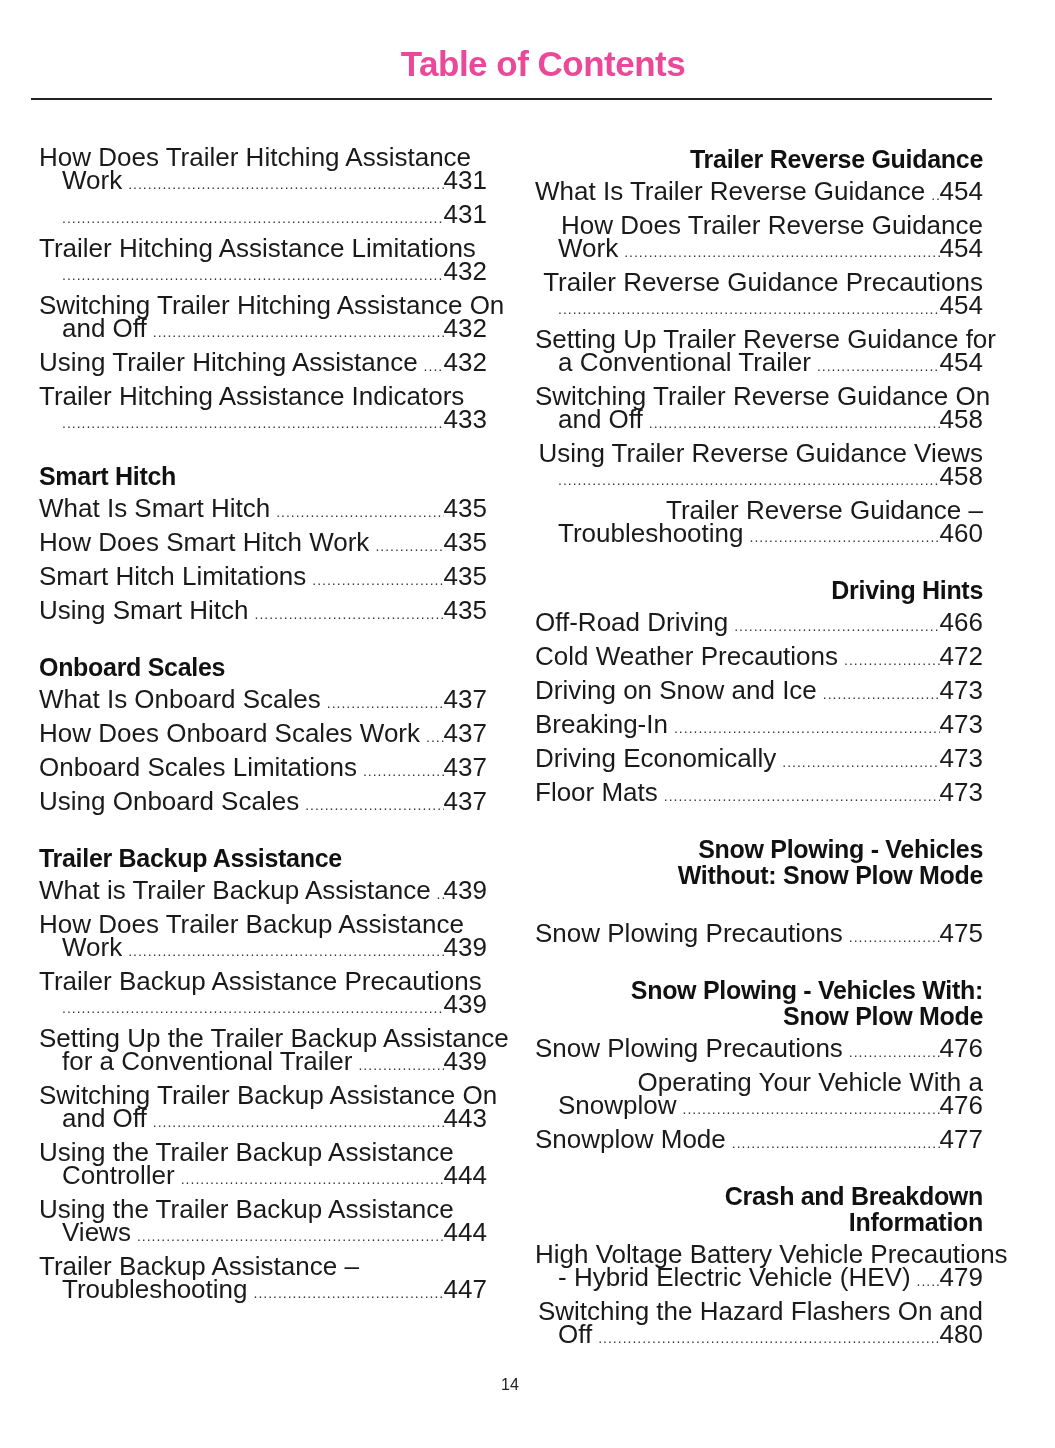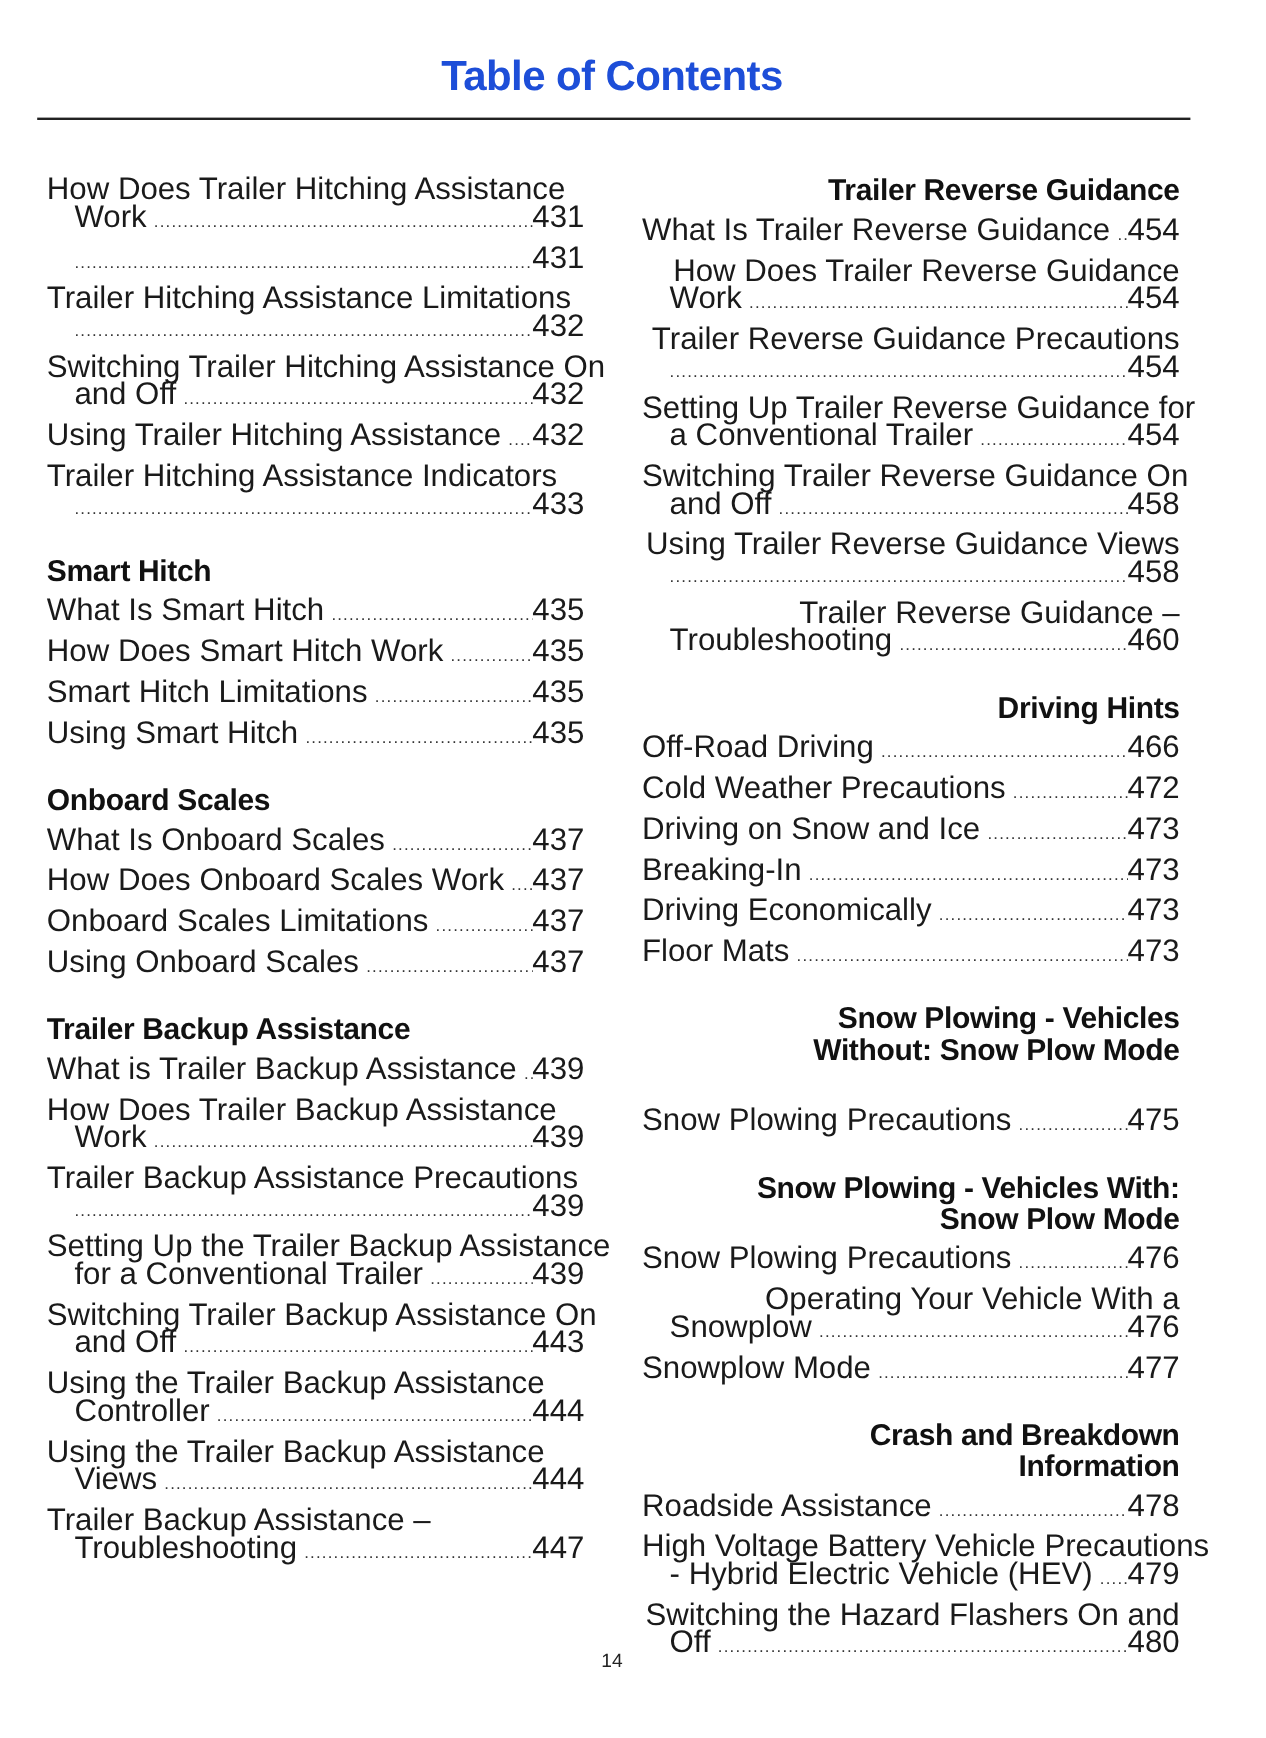--- a/index.html
+++ b/index.html
@@ -1,19 +1,19 @@
 <!DOCTYPE html>
 <html><head>
 <meta charset="utf-8">
 <style>
   html, body { margin: 0; padding: 0; background: #ffffff; }
   body { width: 1055px; height: 1448px; position: relative; overflow: hidden;
          font-family: "Liberation Sans", sans-serif; color: #1a1a1a; }
   .title { position: absolute; top: 44px; left: 0; width: 1020px; text-align: center;
-           font-size: 35px; font-weight: bold; letter-spacing: -0.5px; margin: 0; color: #1d4ed8; }
+           font-size: 35px; font-weight: bold; letter-spacing: -0.5px; margin: 0; color: #ec4899; padding-left: 33px; }
   .rule { position: absolute; top: 98px; left: 31px; width: 961px; height: 0;
           border-top: 2px solid #222; }
   .col { position: absolute; width: 448px; }
   .col.left { left: 39px; top: 146px; }
   .col.right { left: 535px; top: 146px; text-align: right; }
   .section { margin: 0; }
   .heading { font-weight: bold; font-size: 25px; line-height: 26px; margin: 0 0 8px 0; color: #111;
              letter-spacing: -0.3px; }
   .heading .cont { display: block; padding-left: 27px; }
   .entry { font-size: 26px; line-height: 23px; margin-bottom: 7px; position: relative; }
@@ -352,27 +352,20 @@
         <span class="l2">
           <span class="txt">Snowplow Mode</span>
           <span class="dots"></span>
           <span class="pg">477</span>
         </span>
       </div>
     </div>
     <div class="gap"></div>
     <div class="section">
       <h2 class="heading"><span>Crash and Breakdown</span><span class="cont">Information</span></h2>
-      <div class="entry single">
-        <span class="l2">
-          <span class="txt">Roadside Assistance</span>
-          <span class="dots"></span>
-          <span class="pg">478</span>
-        </span>
-      </div>
       <div class="entry">
         <span class="l1">High Voltage Battery Vehicle Precautions</span>
         <span class="l2">
           <span class="txt">- Hybrid Electric Vehicle (HEV)</span>
           <span class="dots"></span>
           <span class="pg">479</span>
         </span>
       </div>
       <div class="entry">
         <span class="l1">Switching the Hazard Flashers On and</span>

